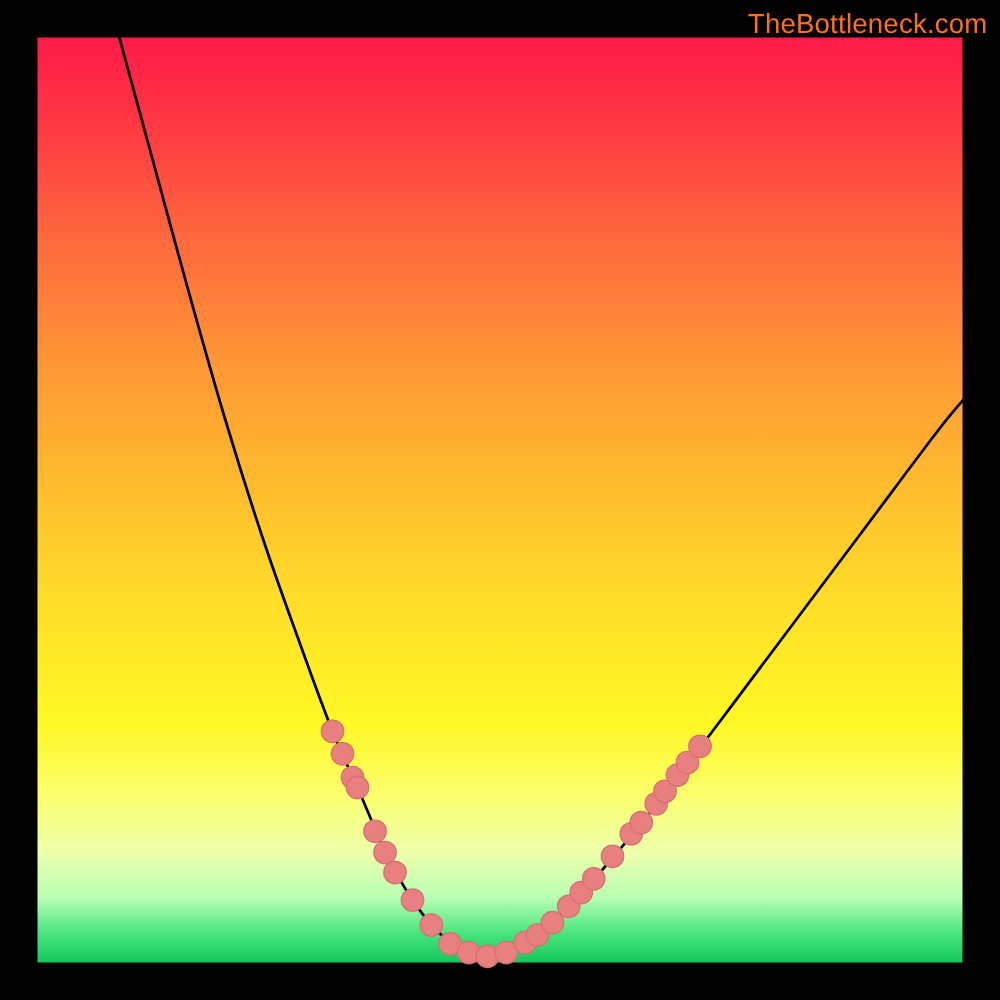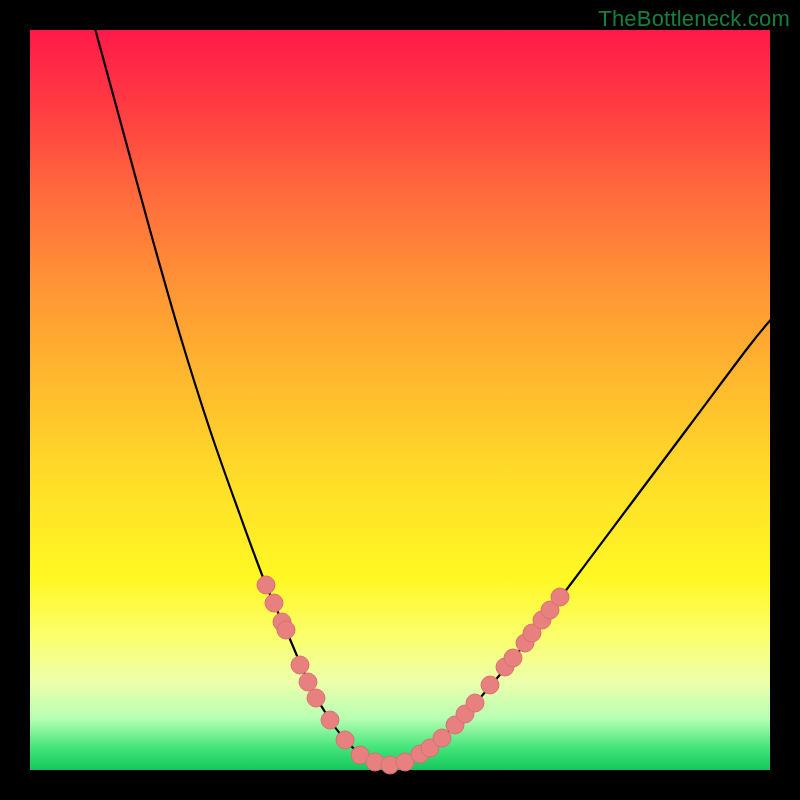--- a/index.html
+++ b/index.html
@@ -29,21 +29,21 @@
       #edffab 88%,
       #b8ffb3 93%,
       #43e47a 97%,
       #14c85d 100%
     );
   }
   .attribution {
     position: absolute;
     top: 6px;
     right: 10px;
-    color: #15803d;
+    color: #f97316;
     font-size: 22px;
     font-weight: 500;
     letter-spacing: 0.2px;
   }
   svg.plot {
     position: absolute;
     left: 30px;
     top: 30px;
     width: 740px;
     height: 740px;

